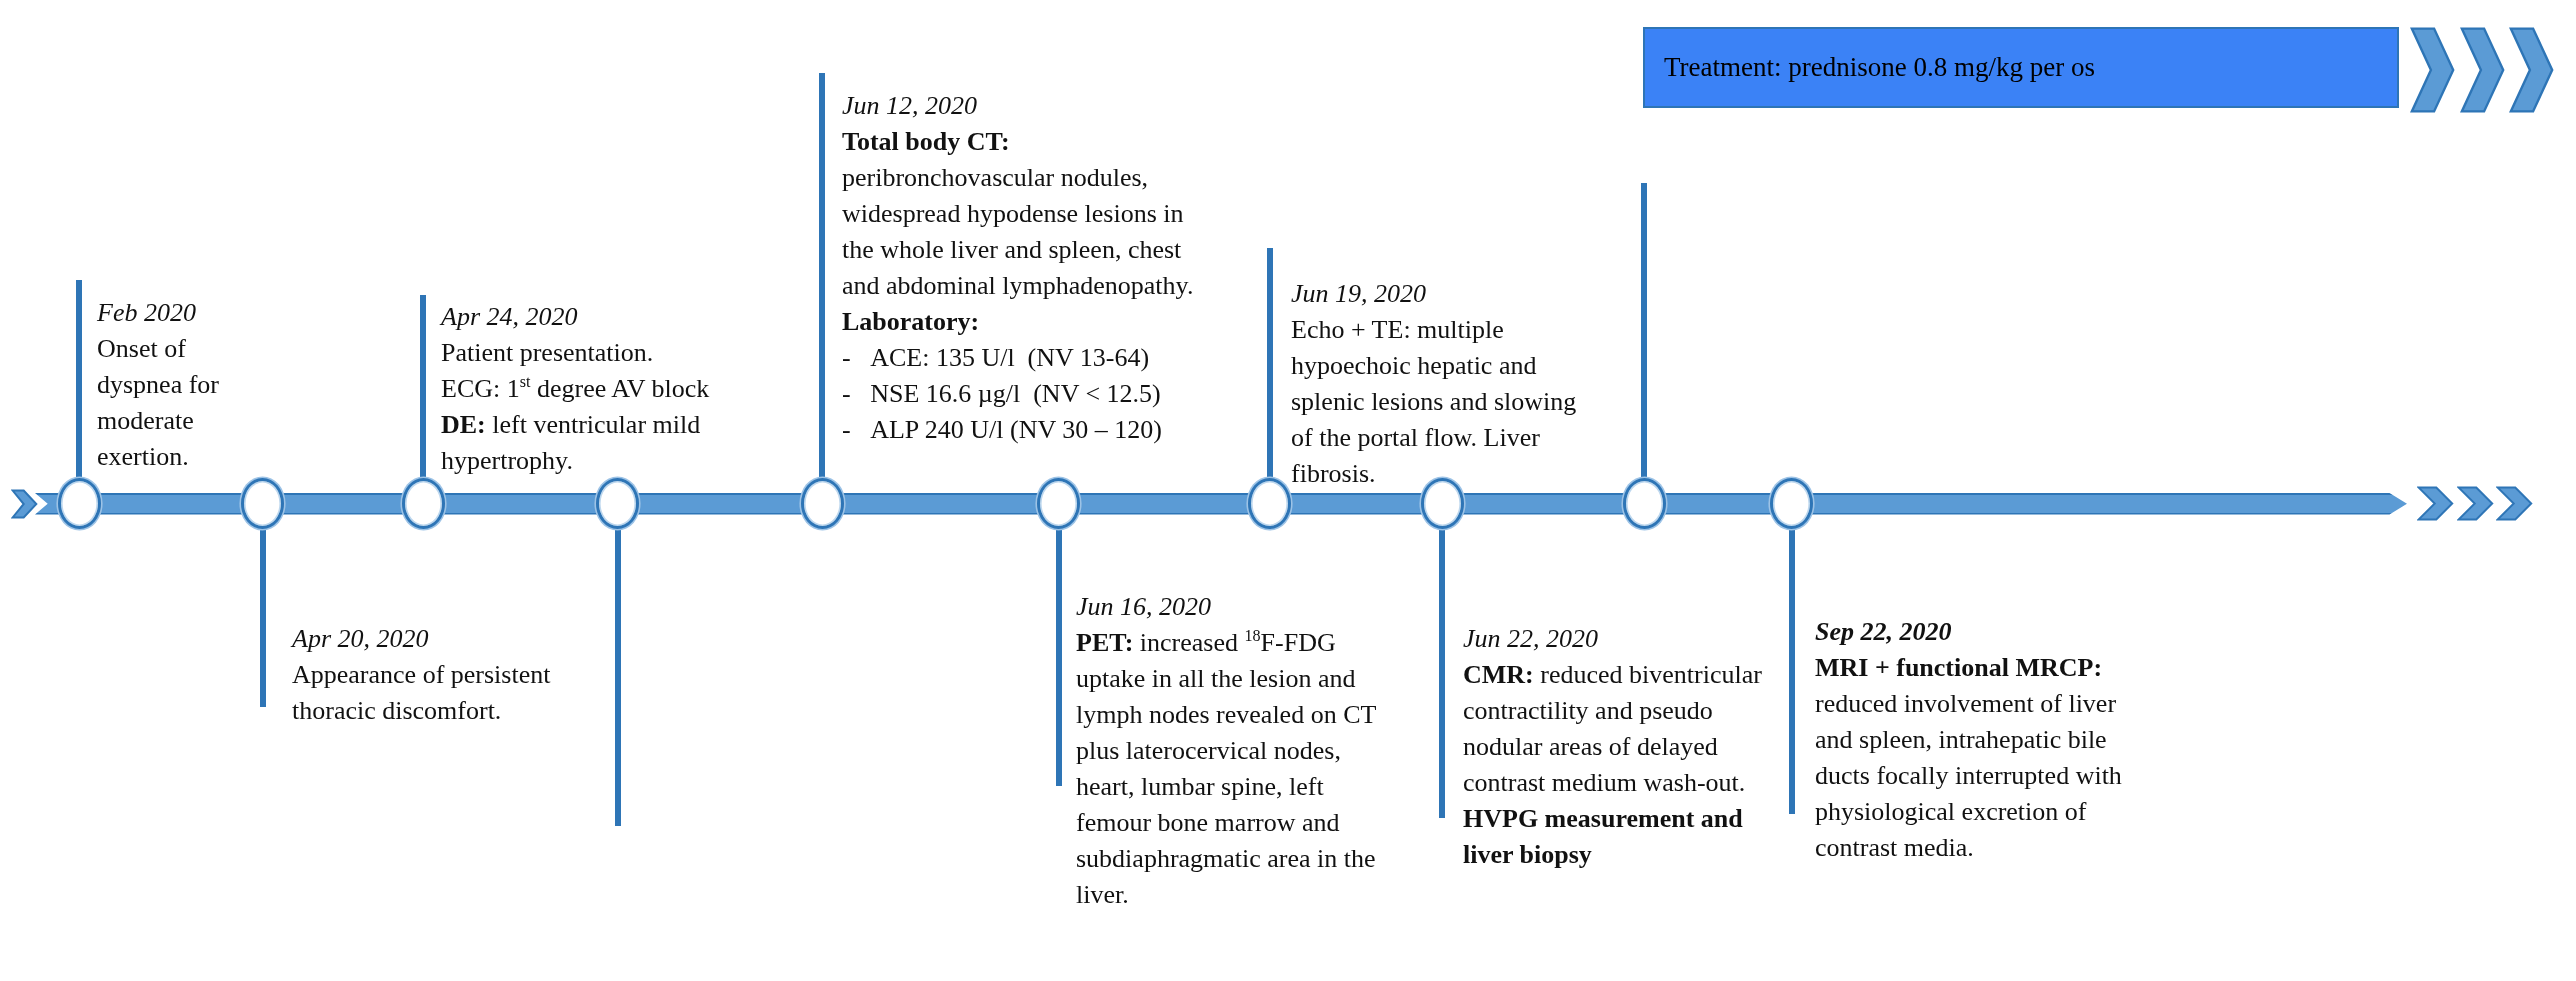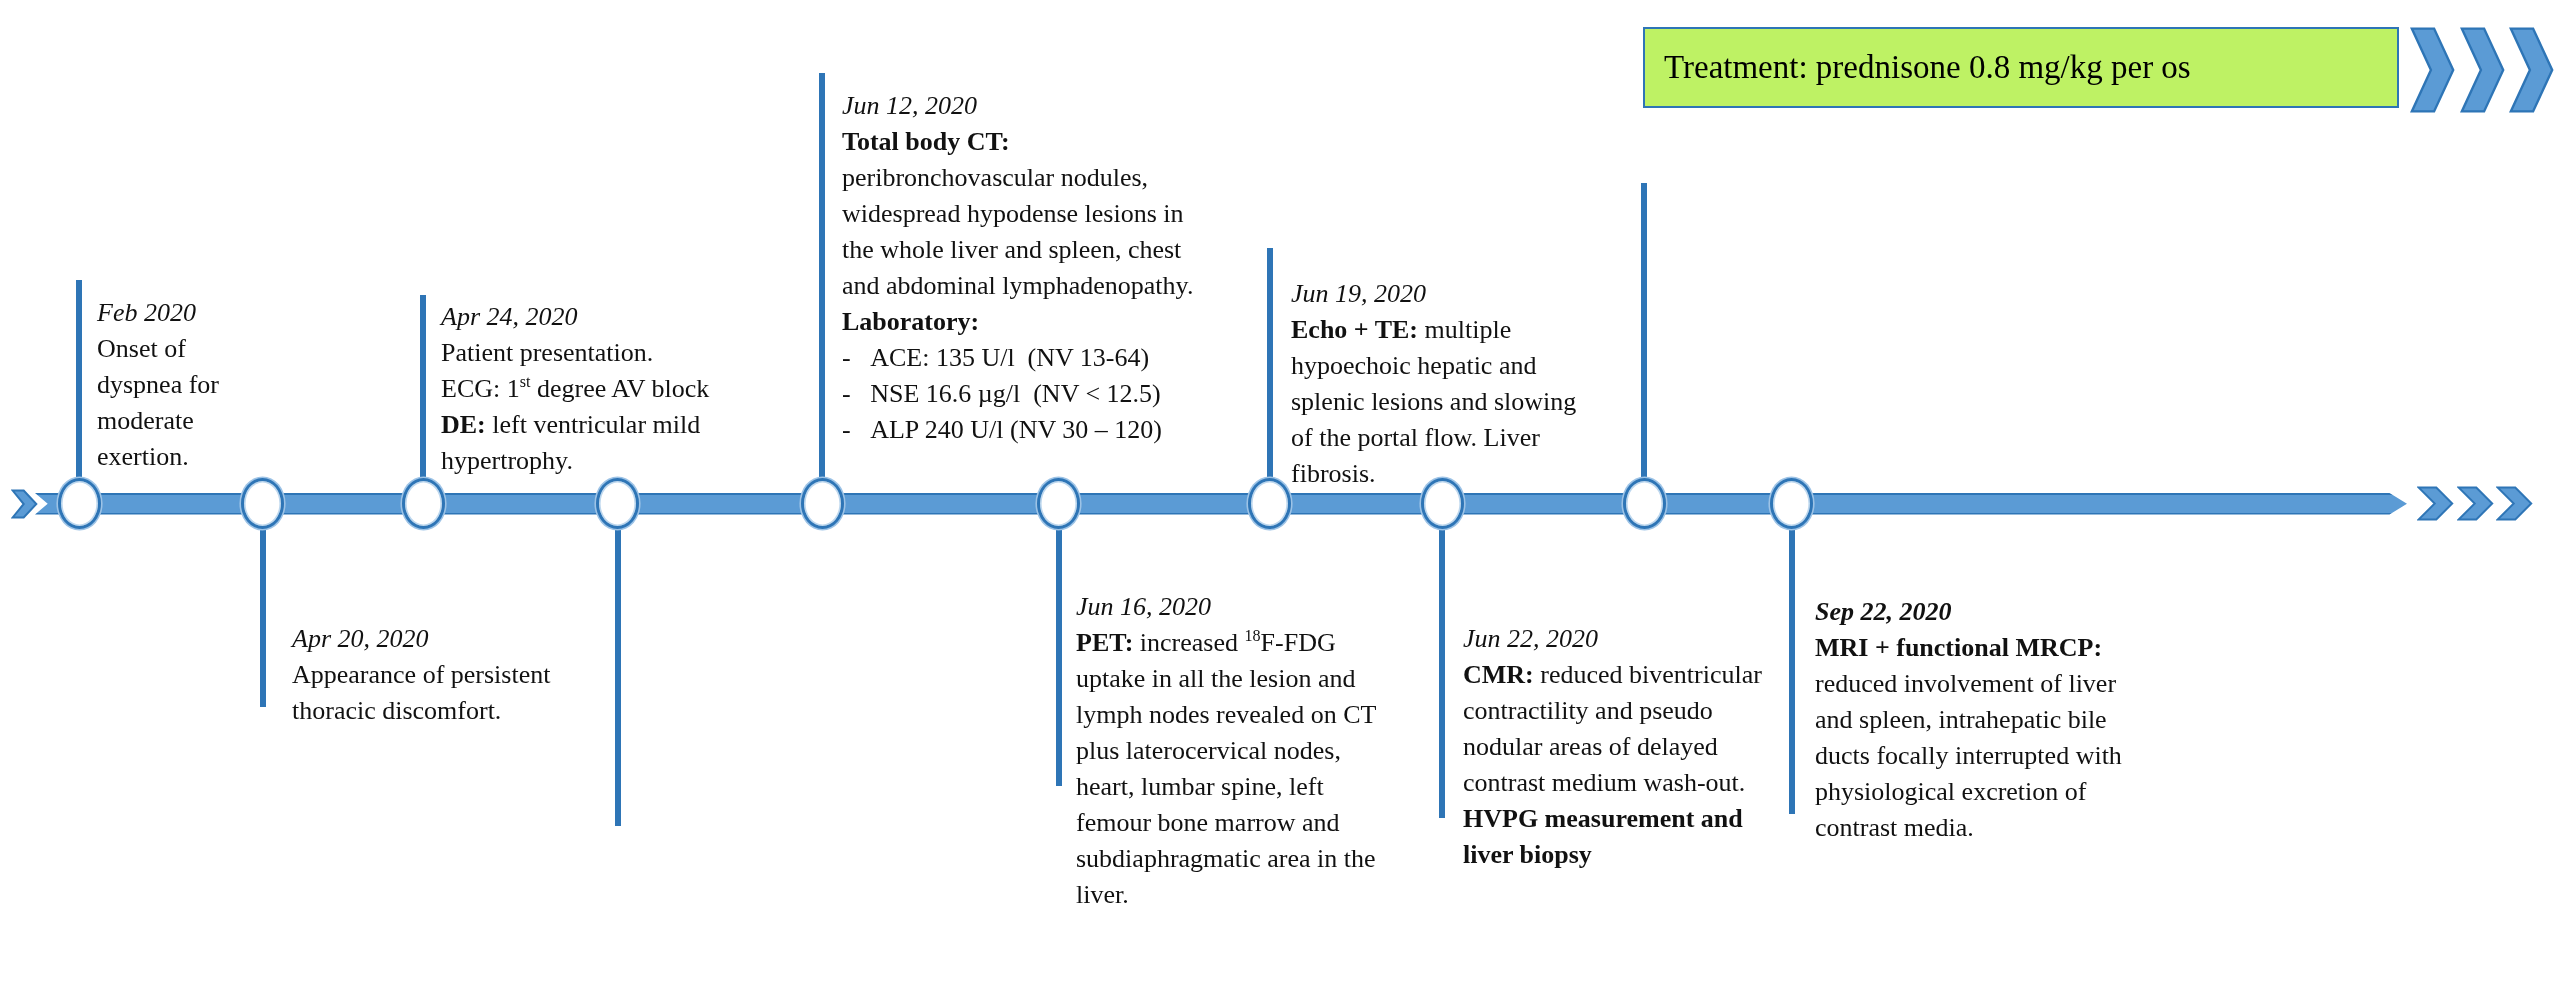--- a/index.html
+++ b/index.html
@@ -45,27 +45,27 @@
     line-height: 36px;
   }
   .date { font-style: italic; }
   .date.bold { font-weight: bold; }
   .body sup { font-size: 0.62em; line-height: 0; }
   
   .banner {
     position: absolute;
     left: 1643px; top: 27px;
     width: 756px; height: 81px;
-    background: #bef264;
+    background: #3b82f6;
     border: 2.4px solid #2E75B6;
     box-sizing: border-box;
     display: flex;
     align-items: center;
     padding-left: 19px;
-    font-size: 33px;
+    font-size: 27px;
     color: #000000;
     z-index: 4;
   }
 </style>
 </head>
 <body>
 
 <div id="canvas">
 
   <div class="banner">
@@ -138,28 +138,28 @@
     <div class="body"><span style="font-weight: bold;">Total body CT:</span><br><span>peribronchovascular nodules, widespread hypodense lesions in the whole liver and spleen, chest and abdominal lymphadenopathy.</span><br><span style="font-weight: bold;">Laboratory:</span><br><span>-&nbsp;&nbsp;&nbsp;ACE: 135 U/l&nbsp; (NV 13-64)</span><br><span>-&nbsp;&nbsp;&nbsp;NSE 16.6 µg/l&nbsp; (NV &lt; 12.5)</span><br><span>-&nbsp;&nbsp;&nbsp;ALP 240 U/l (NV 30 – 120)</span></div>
   </div>
 
   <div class="ev" style="left:1076px;top:589px;width:322px">
     <div class="date">Jun 16, 2020</div>
     <div class="body"><span style="font-weight: bold;">PET:</span><span> increased </span><sup>18</sup><span>F-FDG uptake in all the lesion and lymph nodes revealed on CT plus laterocervical nodes, heart, lumbar spine, left femour bone marrow and subdiaphragmatic area in the liver.</span></div>
   </div>
 
   <div class="ev" style="left:1291px;top:276px;width:310px">
     <div class="date">Jun 19, 2020</div>
-    <div class="body"><span style="font-weight: bold;">Echo + TE:</span><span> multiple hypoechoic hepatic and splenic lesions and slowing of the portal flow. Liver fibrosis.</span></div>
+    <div class="body"><span style="font-weight: normal;">Echo + TE:</span><span> multiple hypoechoic hepatic and splenic lesions and slowing of the portal flow. Liver fibrosis.</span></div>
   </div>
 
   <div class="ev" style="left:1463px;top:621px;width:318px">
     <div class="date">Jun 22, 2020</div>
     <div class="body"><span style="font-weight: bold;">CMR:</span><span>  reduced biventricular contractility and pseudo nodular areas of delayed contrast medium wash-out.</span><br><span style="font-weight: bold;">HVPG measurement and liver biopsy</span></div>
   </div>
 
 
-  <div class="ev" style="left:1815px;top:594px;width:342px">
+  <div class="ev" style="left:1815px;top:614px;width:342px">
     <div class="date bold">Sep 22, 2020</div>
     <div class="body"><span style="font-weight: bold;">MRI + functional MRCP:</span><br><span>reduced involvement of liver and spleen, intrahepatic bile ducts focally interrupted with physiological excretion of contrast media.</span></div>
   </div>
 
 </div>
 
 
 </body></html>

